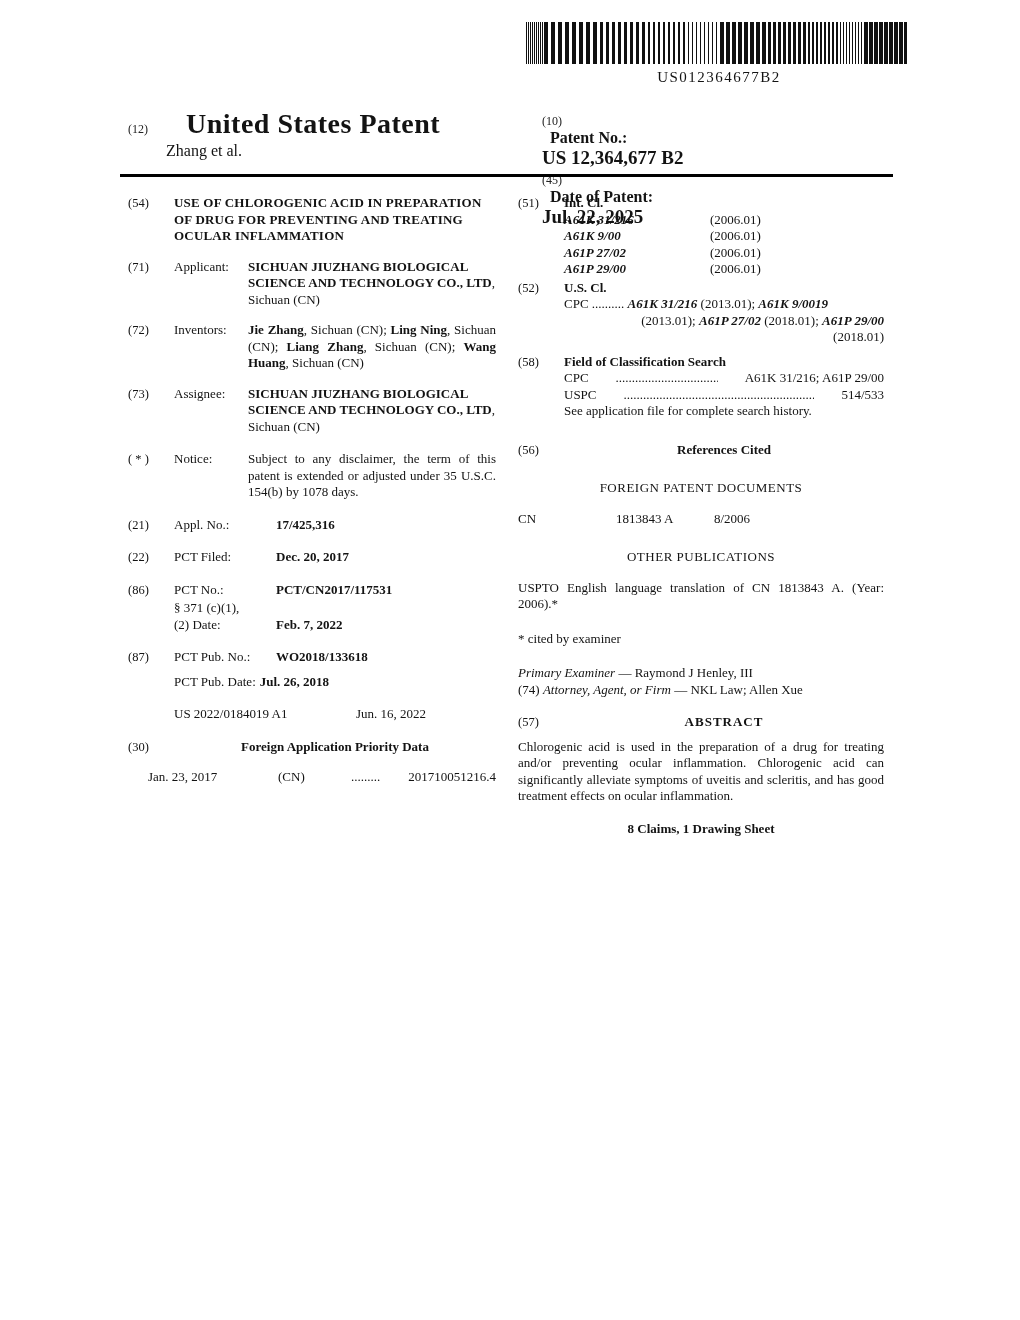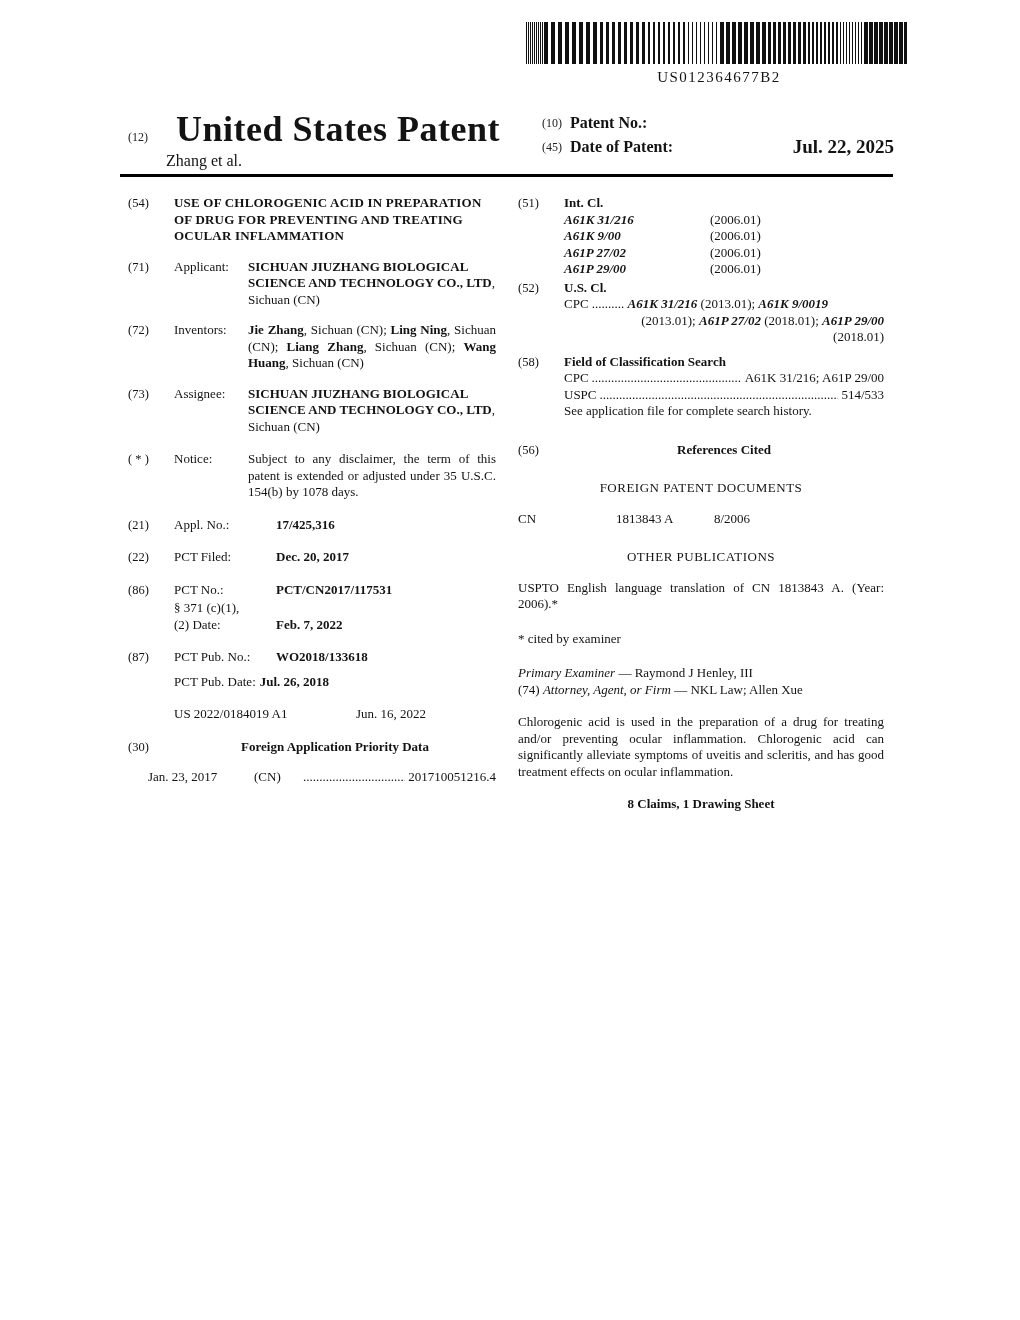--- a/index.html
+++ b/index.html
@@ -8,24 +8,24 @@
 
   
   .barcode-wrap{position:absolute;left:497px;top:22px;width:386px;text-align:center;margin-left:29px;}
   .barcode-bars svg rect{fill:#101010;}
   .barcode-text{font-size:15px;letter-spacing:1.5px;margin-top:1px;}
 
   
   .header{position:absolute;left:128px;top:108px;width:766px;display:flex;justify-content:space-between;}
   .title-line{display:flex;align-items:baseline;gap:28px;}
   .small-code{font-size:12px;color:#222;}
-  .main-title{font-size:36px;font-weight:bold;letter-spacing:0.5px;}
+  .main-title{font-size:28px;font-weight:bold;margin-left:10px;letter-spacing:0.5px;}
   .authors{font-size:16px;font-weight:normal;margin-left:38px;margin-top:2px;}
   .header-right{width:352px;padding-top:6px;}
-  .hr-row{display:flex;align-items:center;margin-bottom:4px;}
+  .hr-row{display:flex;align-items:flex-start;margin-bottom:4px;flex-direction:column;}
   .hr-label{font-size:16px;font-weight:bold;margin-left:8px;white-space:nowrap;}
   .hr-value{font-size:19px;font-weight:bold;flex:1;text-align:right;white-space:nowrap;}
   .header-rule{position:absolute;left:120px;top:174px;width:773px;height:3px;background:#000;}
 
   
   .col{position:absolute;top:195px;font-size:13px;line-height:16.5px;}
   .col-left{left:128px;width:368px;}
   .col-right{left:518px;width:366px;}
 
   .row{display:flex;}
@@ -43,21 +43,21 @@
 
   .mb2{margin-bottom:2px;} .mb8{margin-bottom:8px;} .mb14{margin-bottom:14px;}
   .mb16{margin-bottom:16px;} .mb18{margin-bottom:18px;} .mb22{margin-bottom:22px;}
 
   .title54{font-weight:bold;letter-spacing:0.2px;}
   .center-head{flex:1;text-align:center;font-weight:bold;}
   .sub-indent{margin-left:46px;}
   .publine{display:flex;margin-left:46px;}
   .publine .pubno{width:182px;}
 
-  .leaderline{display:flex;}
+  .leaderline{display:flex;gap:24px;}
   .leader{flex:1;overflow:hidden;white-space:nowrap;margin:0 3px;}
   .fp-date{width:106px;flex:none;}
   .fp-ctry{width:46px;flex:none;}
 
   .intcl-row{display:flex;margin-left:46px;}
   .intcl-cls{width:146px;flex:none;font-weight:bold;font-style:italic;}
   .uscl-line{margin-left:46px;}
   .uscl-line2{text-align:right;}
   .fs-block{margin-left:46px;}
   .cn-row{display:flex;}
@@ -165,20 +165,21 @@
       <div class="title-line">
         <span class="small-code">(12)</span>
         <span class="main-title">United States Patent</span>
       </div>
       <div class="authors">Zhang et al.</div>
     </div>
     <div class="header-right">
       <div class="hr-row">
         <span class="small-code">(10)</span>
         <span class="hr-label">Patent No.:</span>
+        <span class="hr-value">US 12,364,677 B2</span>
       </div>
       <div class="hr-row">
         <span class="small-code">(45)</span>
         <span class="hr-label">Date of Patent:</span>
         <span class="hr-value">Jul. 22, 2025</span>
       </div>
     </div>
   </div>
   <div class="header-rule"></div>
 
@@ -341,17 +342,21 @@
     </div>
 
     <div class="caps-head mb14">OTHER PUBLICATIONS</div>
     <div class="just mb18">USPTO English language translation of CN 1813843 A. (Year: 2006).*</div>
 
     <div class="mb18">* cited by examiner</div>
 
     <div><span class="seg-i">Primary Examiner</span><span> — Raymond J Henley, III</span></div>
     <div class="mb16"><span>(74) </span><span class="seg-i">Attorney, Agent, or Firm</span><span> — NKL Law; Allen Xue</span></div>
 
+    <div class="row mb8">
+      <span class="code">(57)</span>
+      <div class="abstract-head">ABSTRACT</div>
+    </div>
     <div class="just mb16">Chlorogenic acid is used in the preparation of a drug for treating and/or preventing ocular inflammation. Chlorogenic acid can significantly alleviate symptoms of uveitis and scleritis, and has good treatment effects on ocular inflammation.</div>
     <div class="claims">8 Claims, 1 Drawing Sheet</div>
   </div>
 
 </div>
 
 </body></html>

